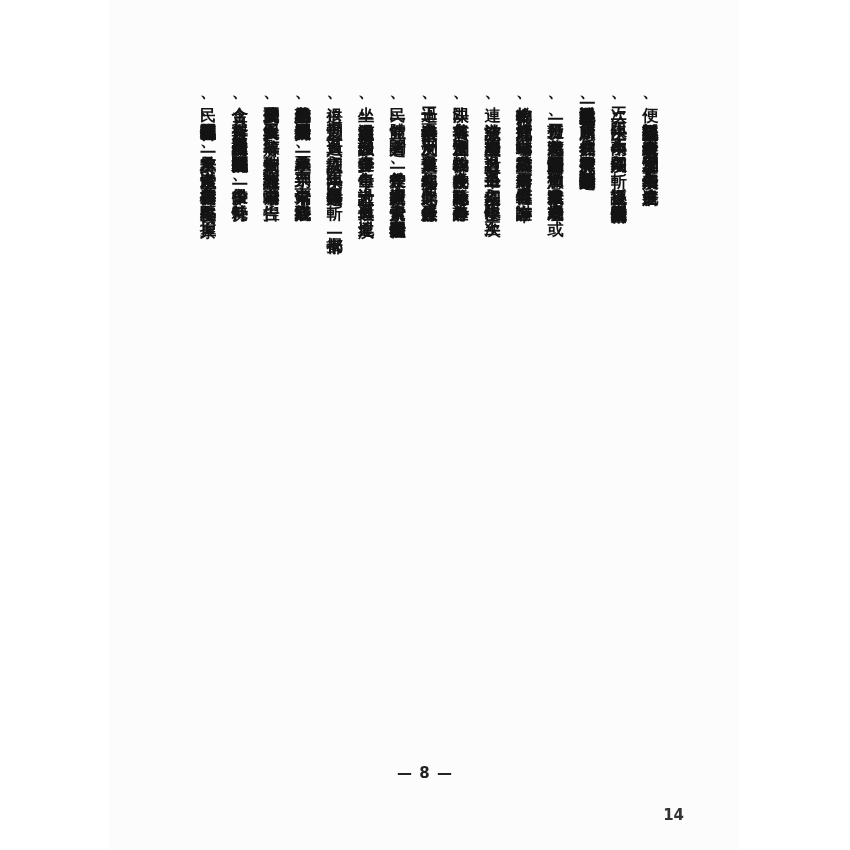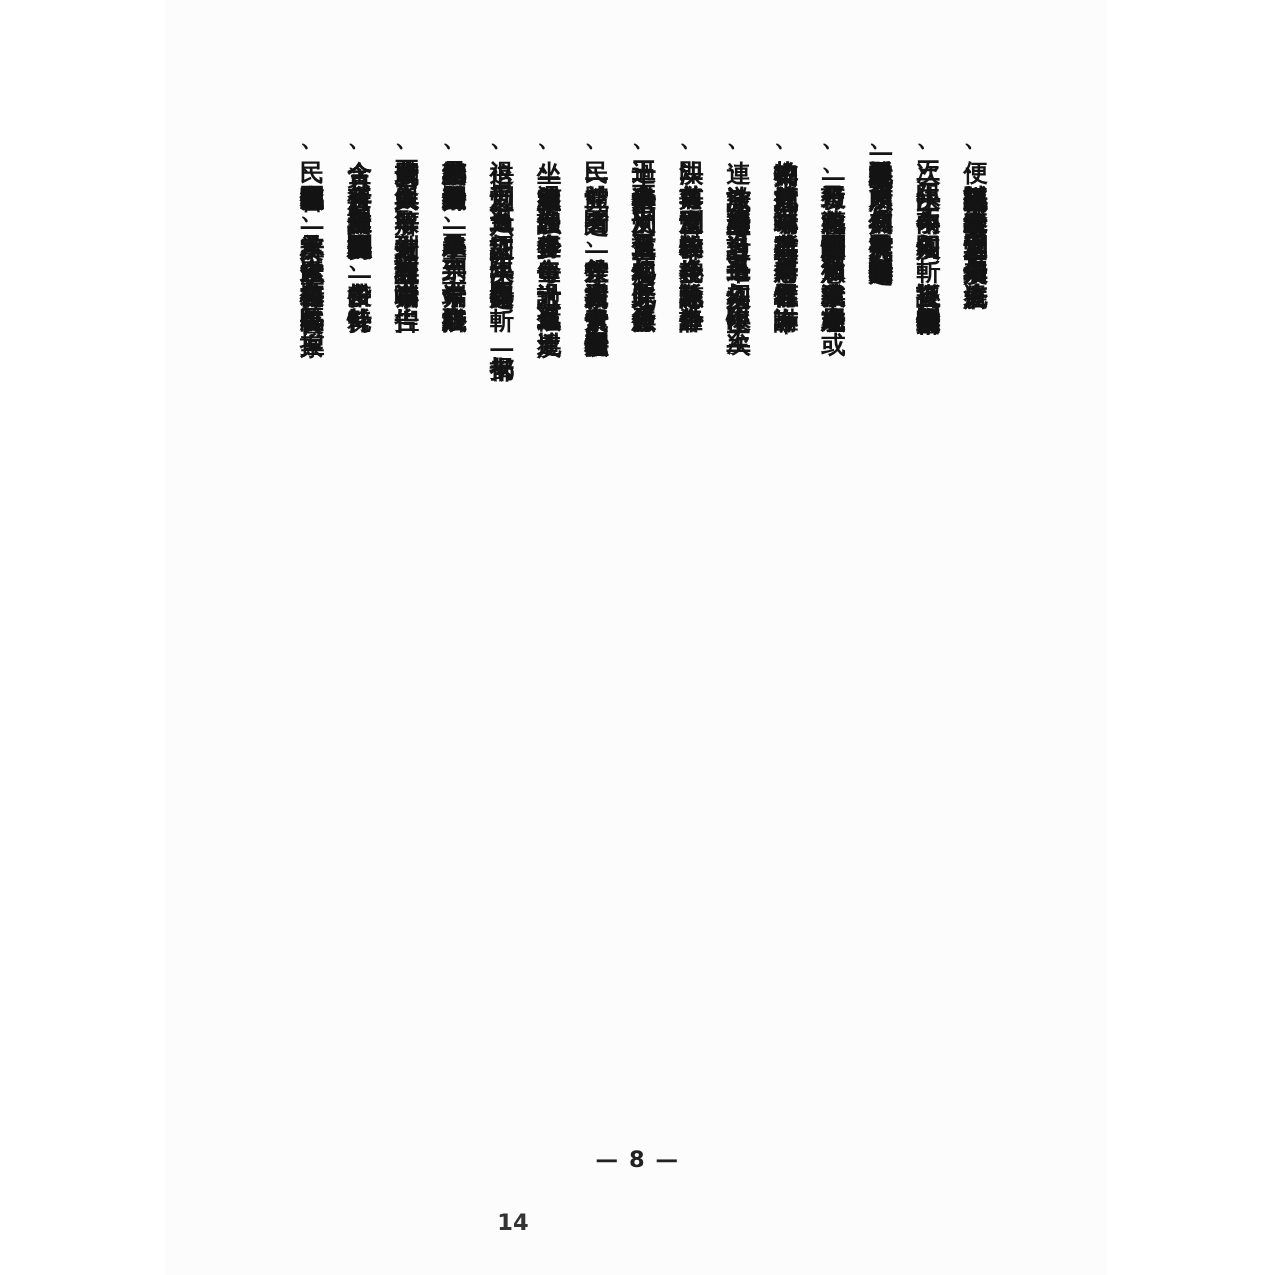--- a/index.html
+++ b/index.html
@@ -53,21 +53,21 @@
       font-size: 15px;
       font-weight: bold;
       color: #222;
       letter-spacing: 1px;
     }
     .page-number {
       position: absolute;
       top: 806px;
       left: 0;
       width: 684px;
-      text-align: center;
+      text-align: right;
       font-family: "DejaVu Sans", sans-serif;
       font-size: 15px;
       font-weight: bold;
       color: #333;
     }
   </style>
 </head>
 <body>
 
 <div class="page"></div>

